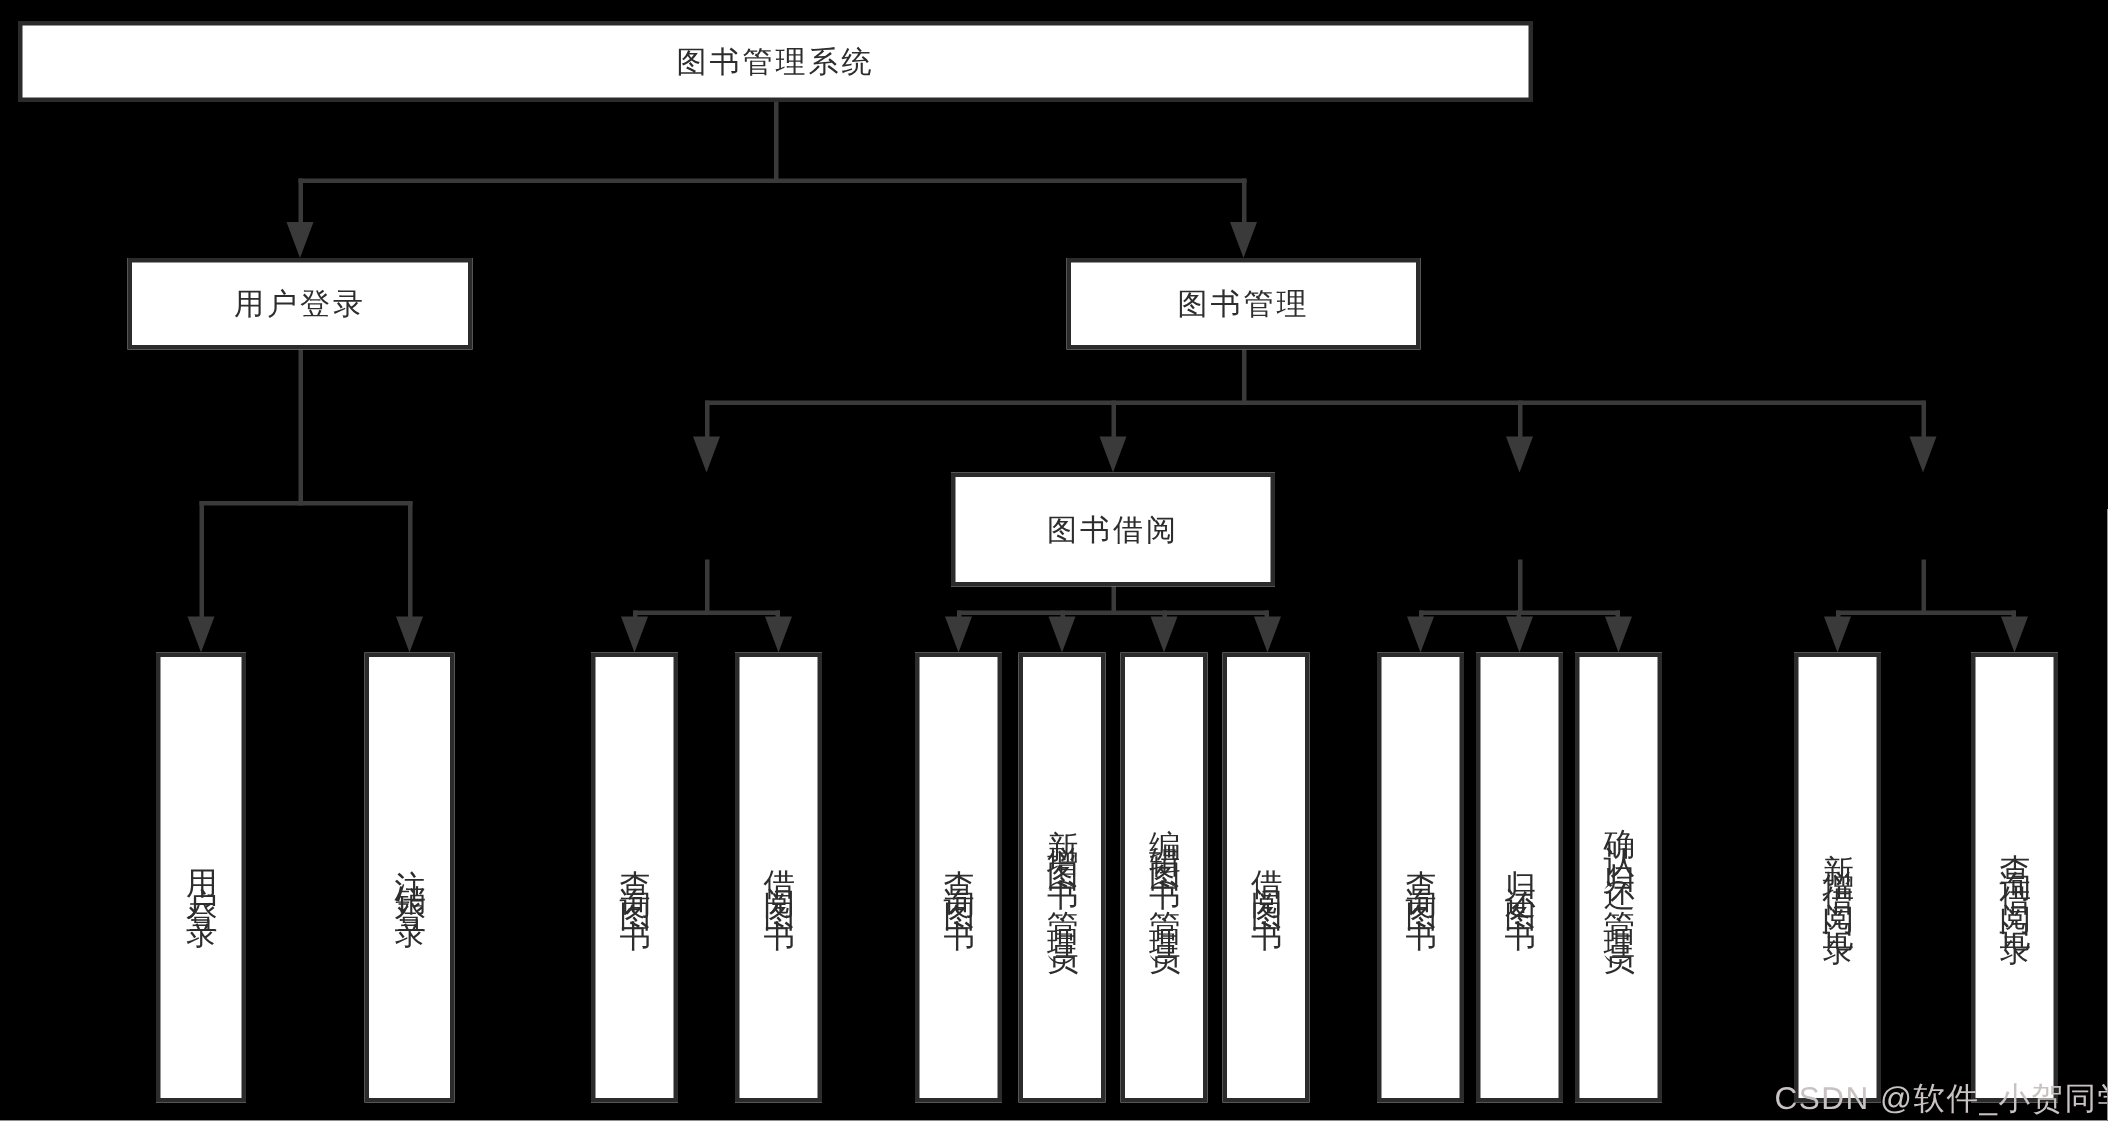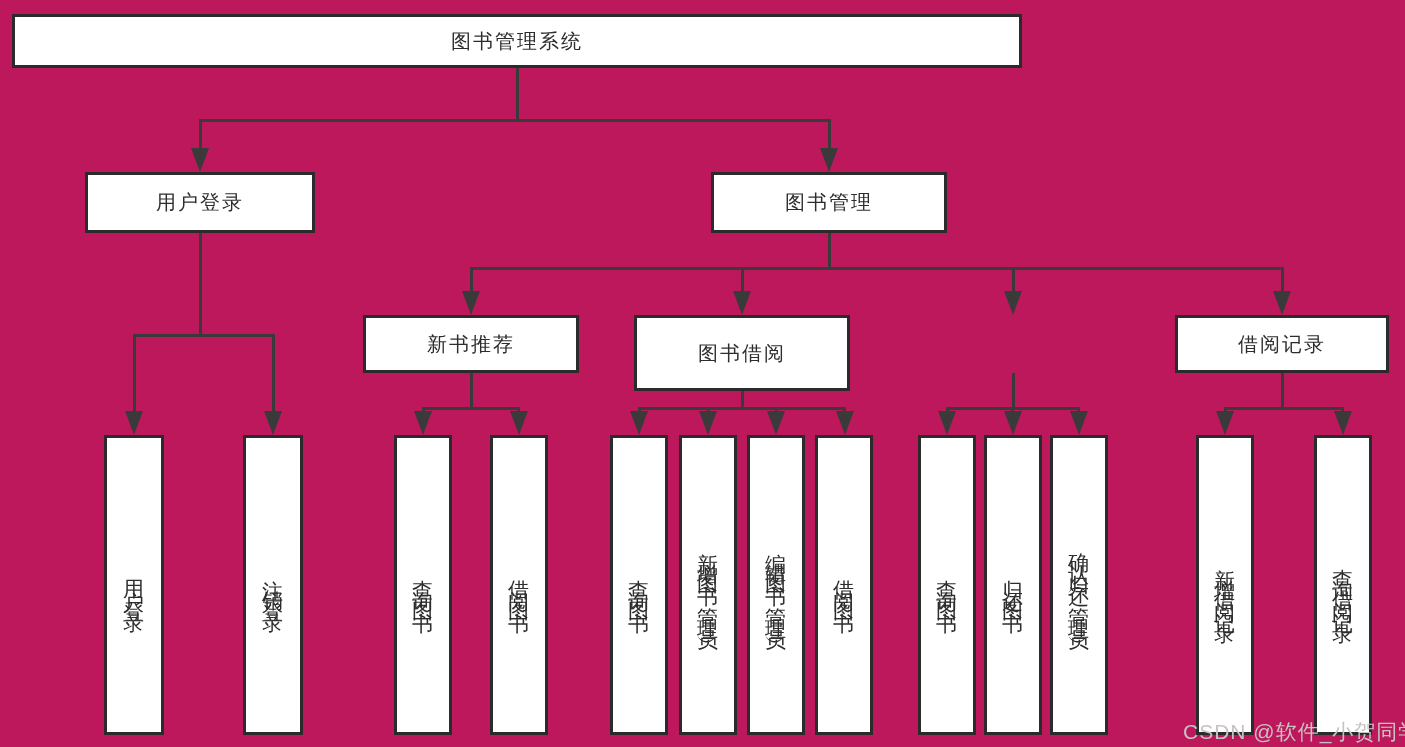--- a/index.html
+++ b/index.html
@@ -1,18 +1,18 @@
 <!DOCTYPE html>
 <html><head>
 <meta charset="utf-8">
 <style>
   html,body { margin:0; padding:0; background:#ffffff; }
   .canvas {
     position:relative; width:1405px; height:747px;
-    background:#be185d; overflow:hidden;
+    background:#000000; overflow:hidden;
     font-family:"Liberation Sans", sans-serif;
     color:#2d2d2d;
   }
   .node {
     position:absolute; background:#ffffff;
     border:3px solid #2b2b2b; box-sizing:border-box;
     display:flex; align-items:center; justify-content:center;
     z-index:2;
   }
   .node.h { font-size:20px; letter-spacing:2px; white-space:nowrap; }
@@ -61,23 +61,21 @@
   <div class="line" style="left:470px; top:267px; width:813px; height:3px;"></div>
   <div class="line" style="left:470px; top:267px; width:3px; height:26px;"></div>
   <div class="arrow" style="left:462px; top:291px;"></div>
   <div class="line" style="left:741px; top:267px; width:3px; height:26px;"></div>
   <div class="arrow" style="left:733px; top:291px;"></div>
   <div class="line" style="left:1012px; top:267px; width:3px; height:26px;"></div>
   <div class="arrow" style="left:1004px; top:291px;"></div>
   <div class="line" style="left:1281px; top:267px; width:3px; height:26px;"></div>
   <div class="arrow" style="left:1273px; top:291px;"></div>
 
-  <div class="node h" style="left:363px; top:315px; width:216px; height:58px;">新书推荐</div>
   <div class="node h" style="left:634px; top:315px; width:216px; height:76px;">图书借阅</div>
-  <div class="node h" style="left:1175px; top:315px; width:214px; height:58px;">借阅记录</div>
 
   <div class="line" style="left:470px; top:373px; width:3px; height:37px;"></div>
   <div class="line" style="left:422px; top:407px; width:98px; height:3px;"></div>
   <div class="line" style="left:422px; top:407px; width:3px; height:8px;"></div>
   <div class="arrow" style="left:414px; top:411px;"></div>
   <div class="line" style="left:517px; top:407px; width:3px; height:8px;"></div>
   <div class="arrow" style="left:510px; top:411px;"></div>
 
   <div class="line" style="left:741px; top:373px; width:3px; height:37px;"></div>
   <div class="line" style="left:638px; top:407px; width:208px; height:3px;"></div>

